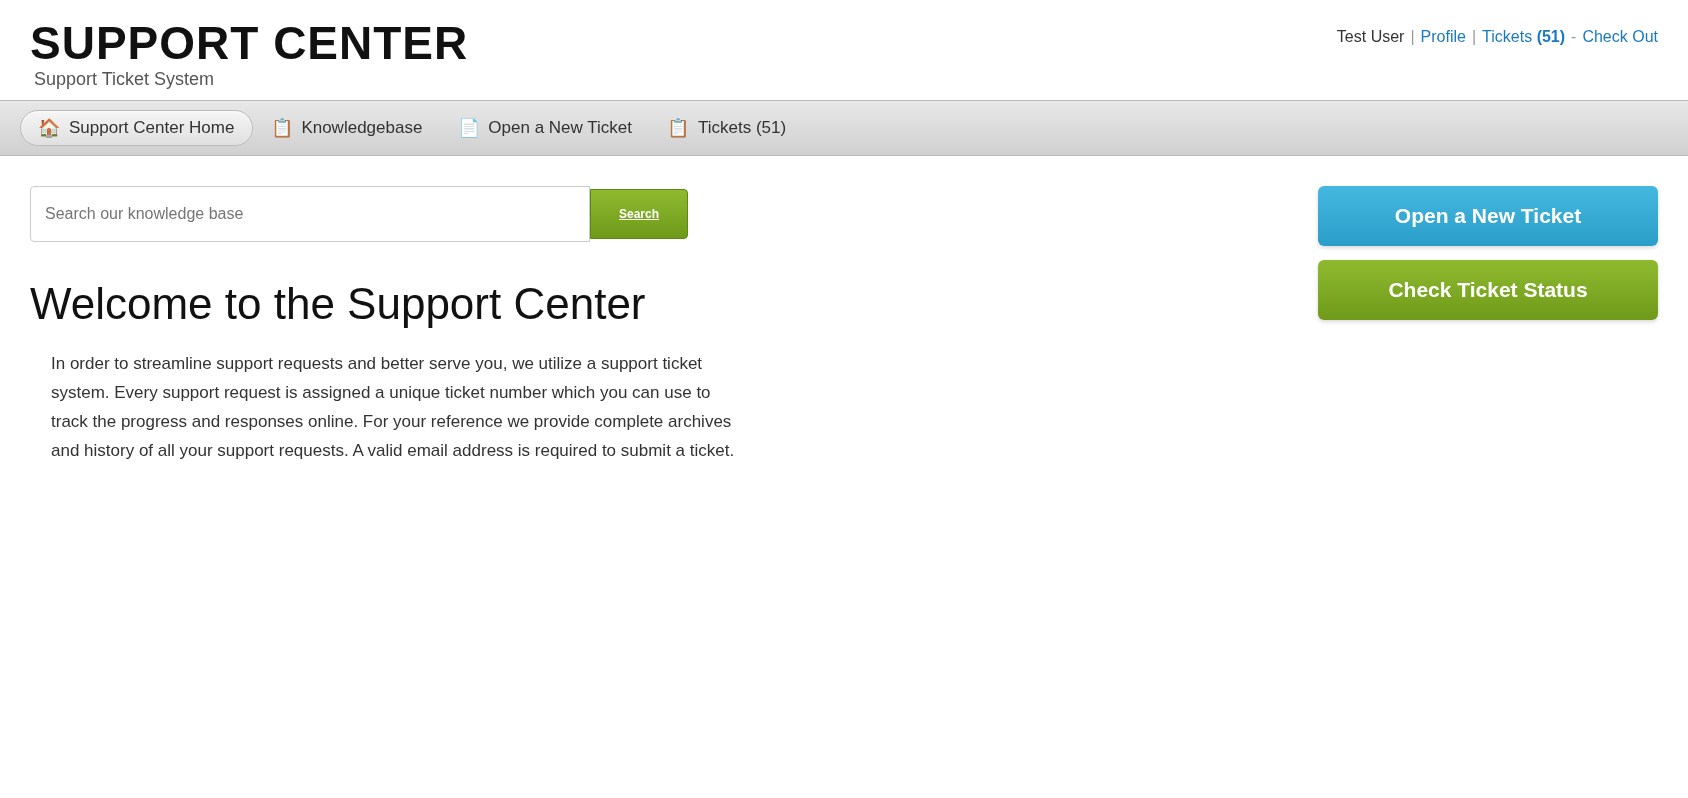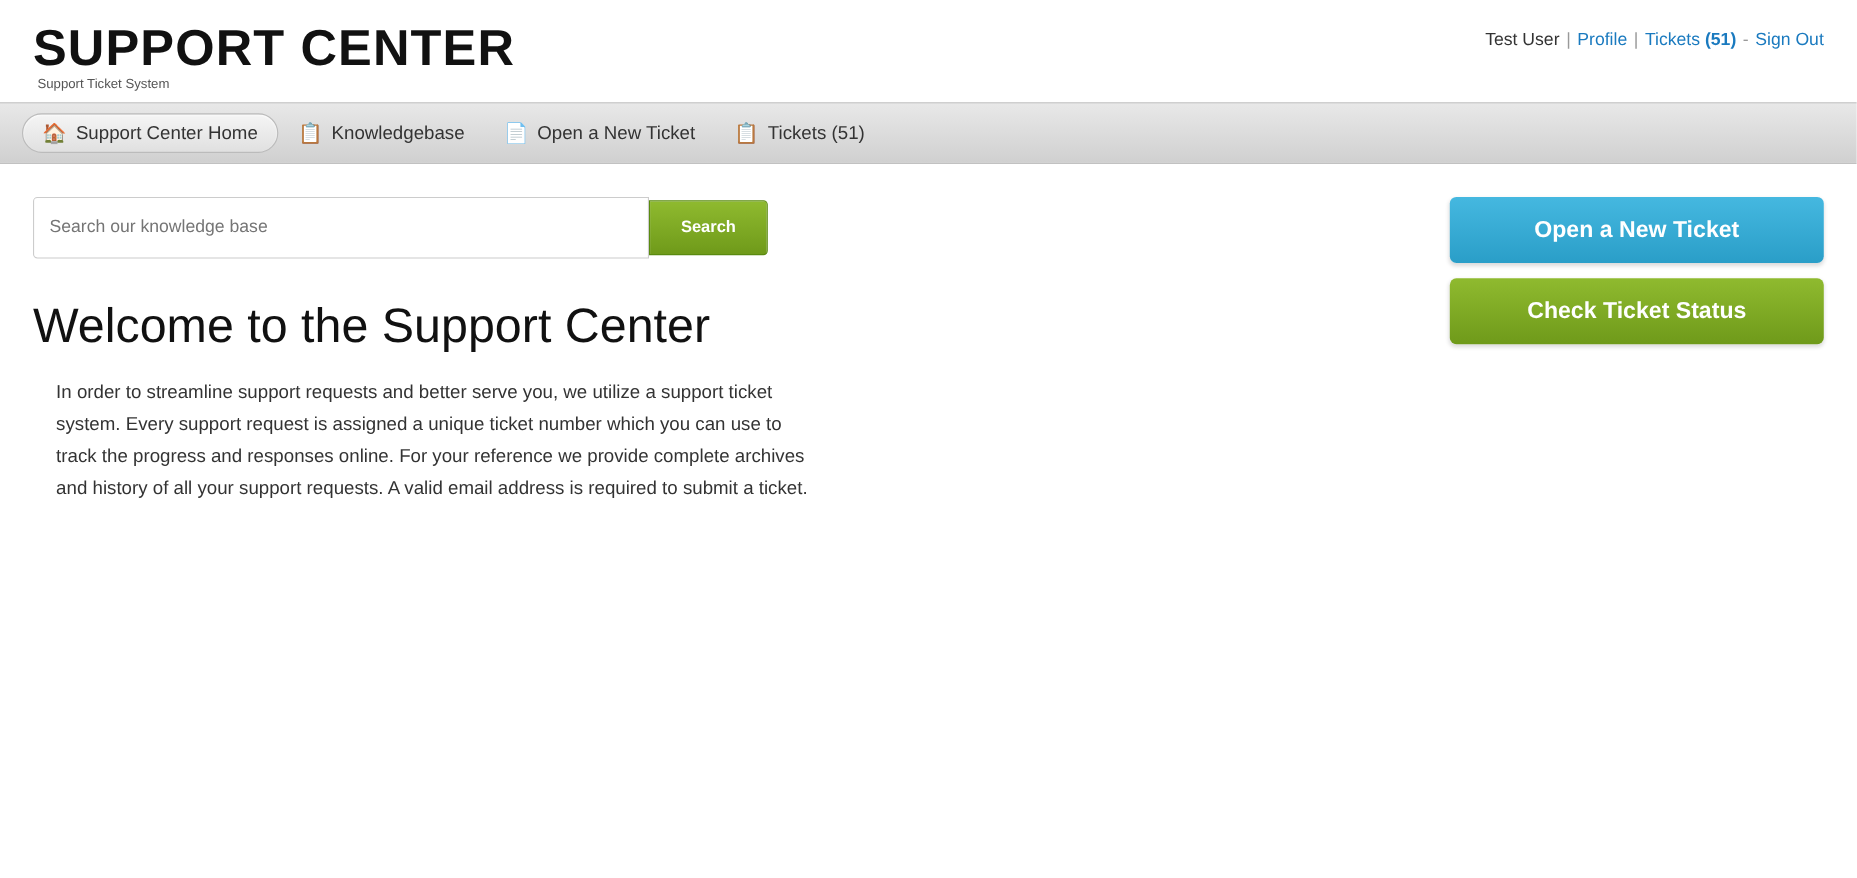--- a/index.html
+++ b/index.html
@@ -32,21 +32,21 @@
 
     .logo-title {
       font-size: 46px;
       font-weight: 900;
       color: #111;
       letter-spacing: 1px;
       line-height: 1.1;
     }
 
     .logo-subtitle {
-      font-size: 12px;
+      font-size: 18px;
       color: #555;
       margin-left: 4px;
     }
 
     .user-bar {
       display: flex;
       align-items: flex-start;
       gap: 0;
       font-size: 16px;
       color: #333;
@@ -153,24 +153,25 @@
       background: #fff;
     }
 
     .search-btn {
       height: 50px;
       padding: 0 28px;
       background: linear-gradient(to bottom, #8fba2f, #6f9a1a);
       border: 1px solid #5a8a10;
       border-radius: 0 4px 4px 0;
       color: #fff;
-      font-size: 15px;
+      font-size: 12px;
       font-weight: bold;
       cursor: pointer;
       white-space: nowrap;
+      text-decoration: underline;
     }
 
     
     .welcome-title {
       font-size: 44px;
       font-weight: 400;
       color: #111;
       margin-bottom: 20px;
       line-height: 1.2;
     }
@@ -220,21 +221,21 @@
   <div class="user-bar">
     <span class="username">Test User</span>
     <span class="separator">|</span>
     <a href="#">Profile</a>
     <span class="separator">|</span>
     <a href="#">
       <span>Tickets</span>
       <span class="tickets-num">(51)</span>
     </a>
     <span class="separator">-</span>
-    <a href="#">Sign Out</a>
+    <a href="#">Check Out</a>
   </div>
 </div>
 
 <nav class="navbar">
   <a class="nav-item active">
     <span class="nav-icon">🏠</span>
     <span>Support Center Home</span>
   </a>
   <a class="nav-item">
     <span class="nav-icon">📋</span>

